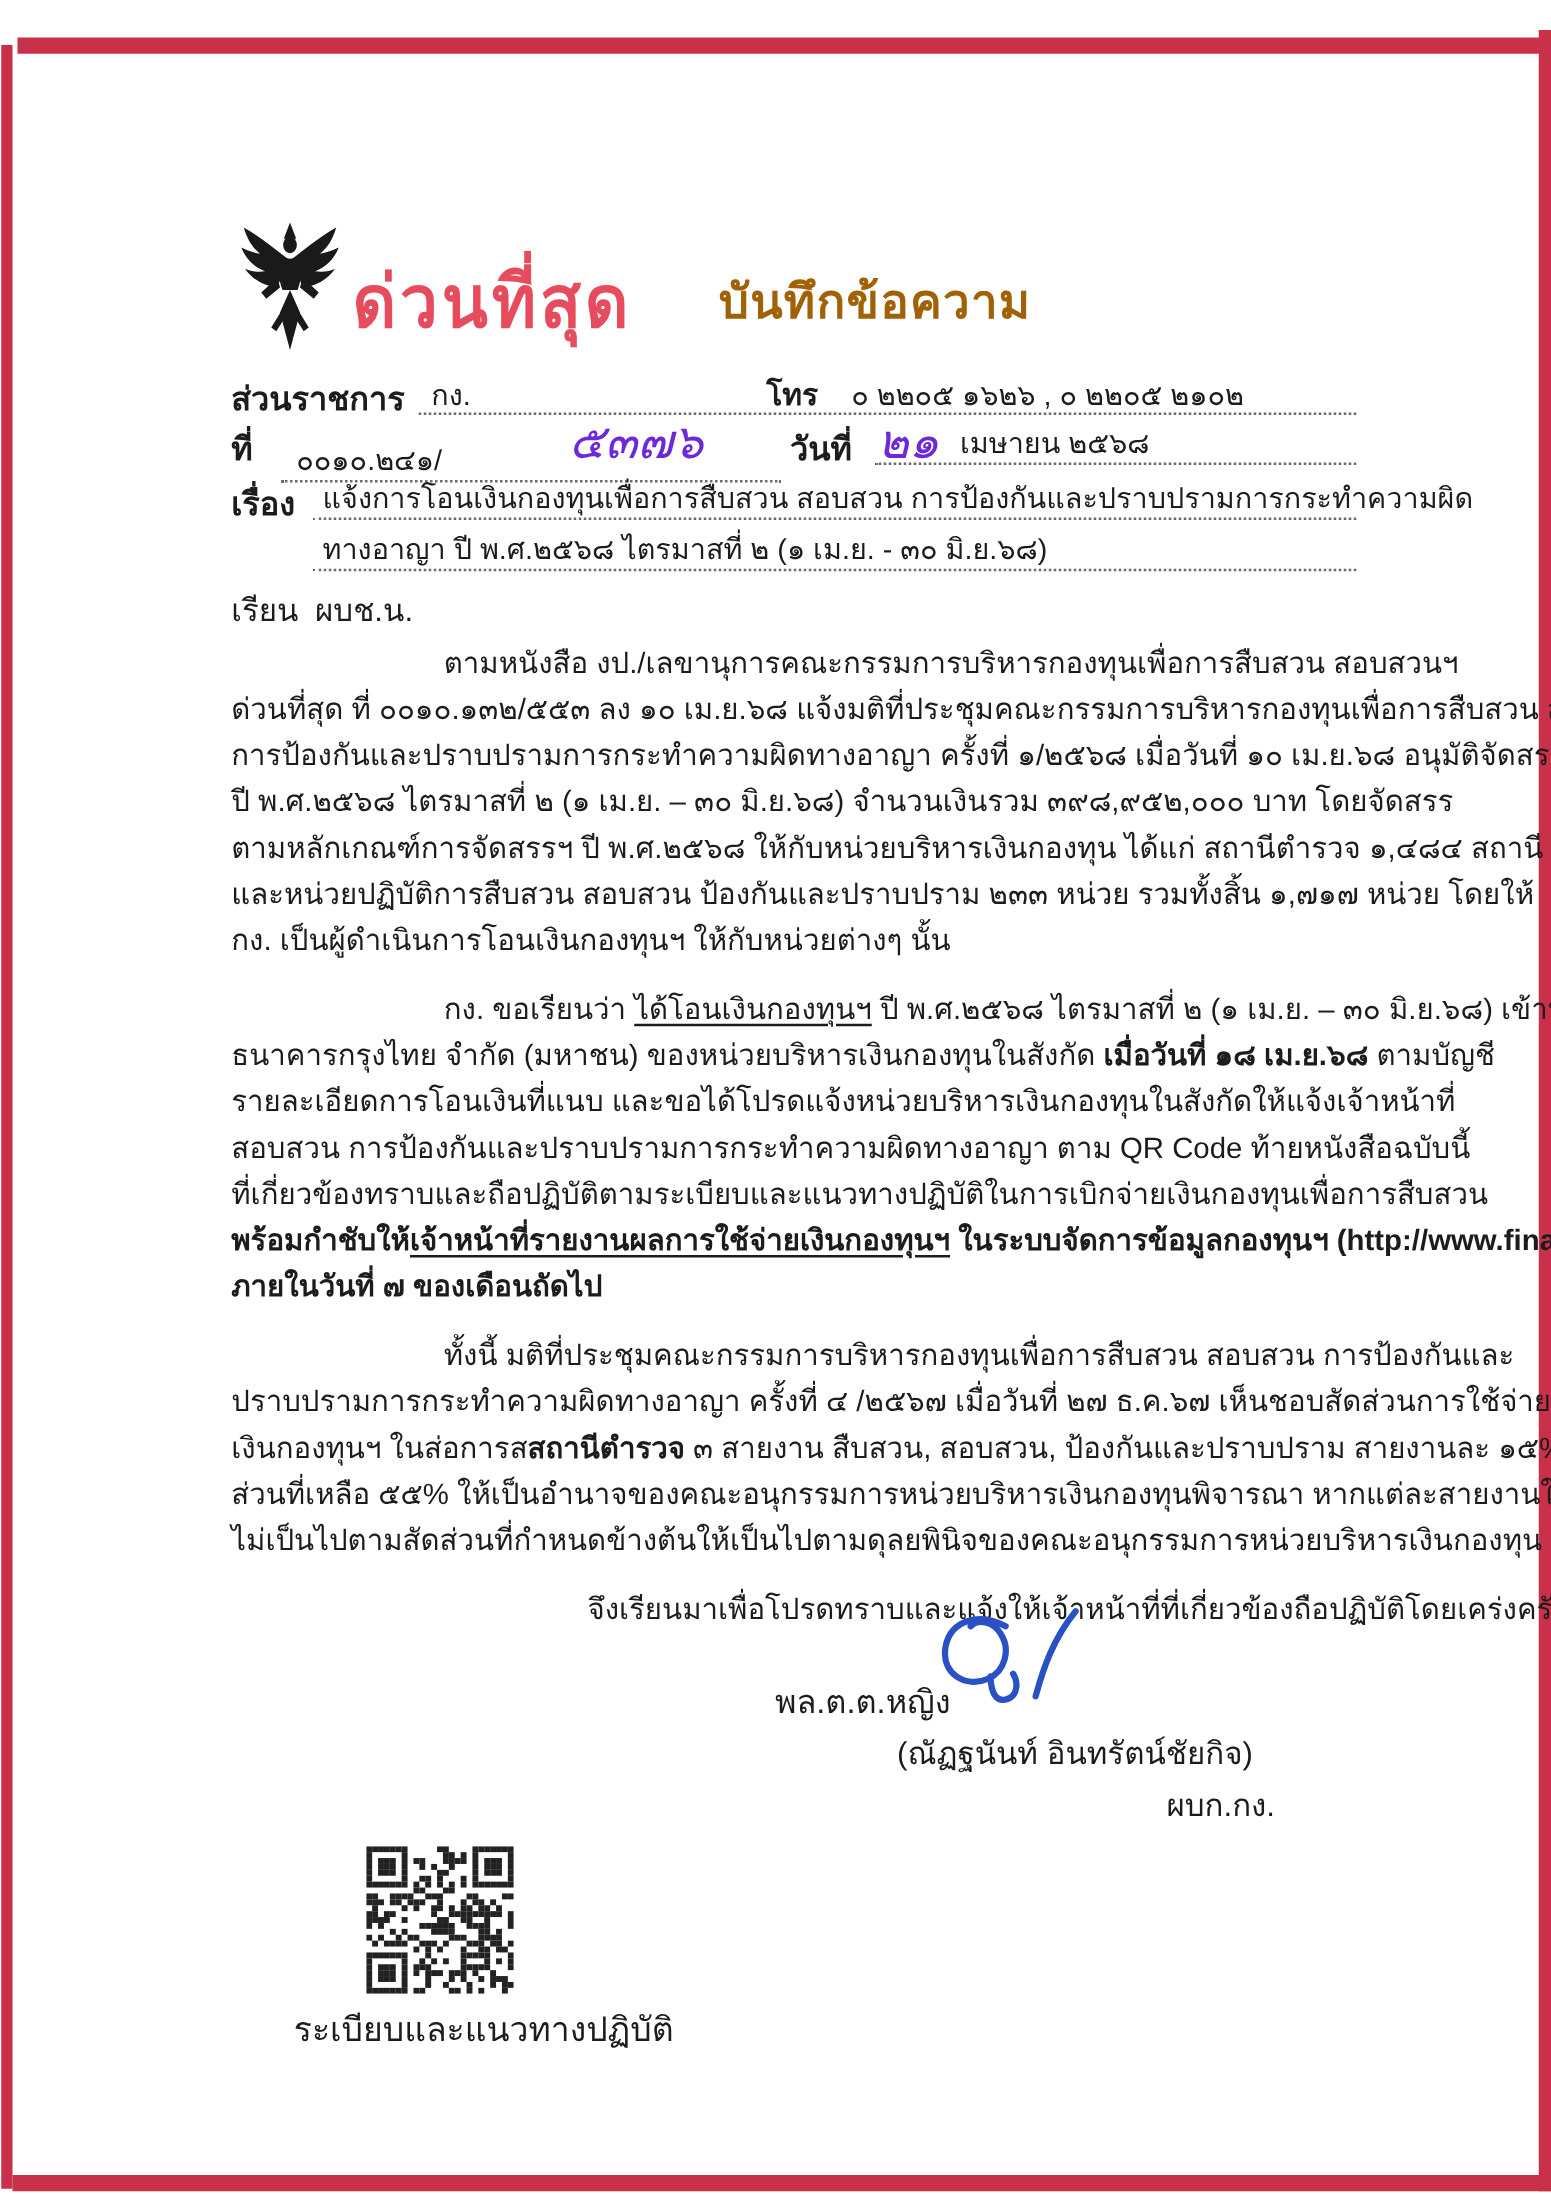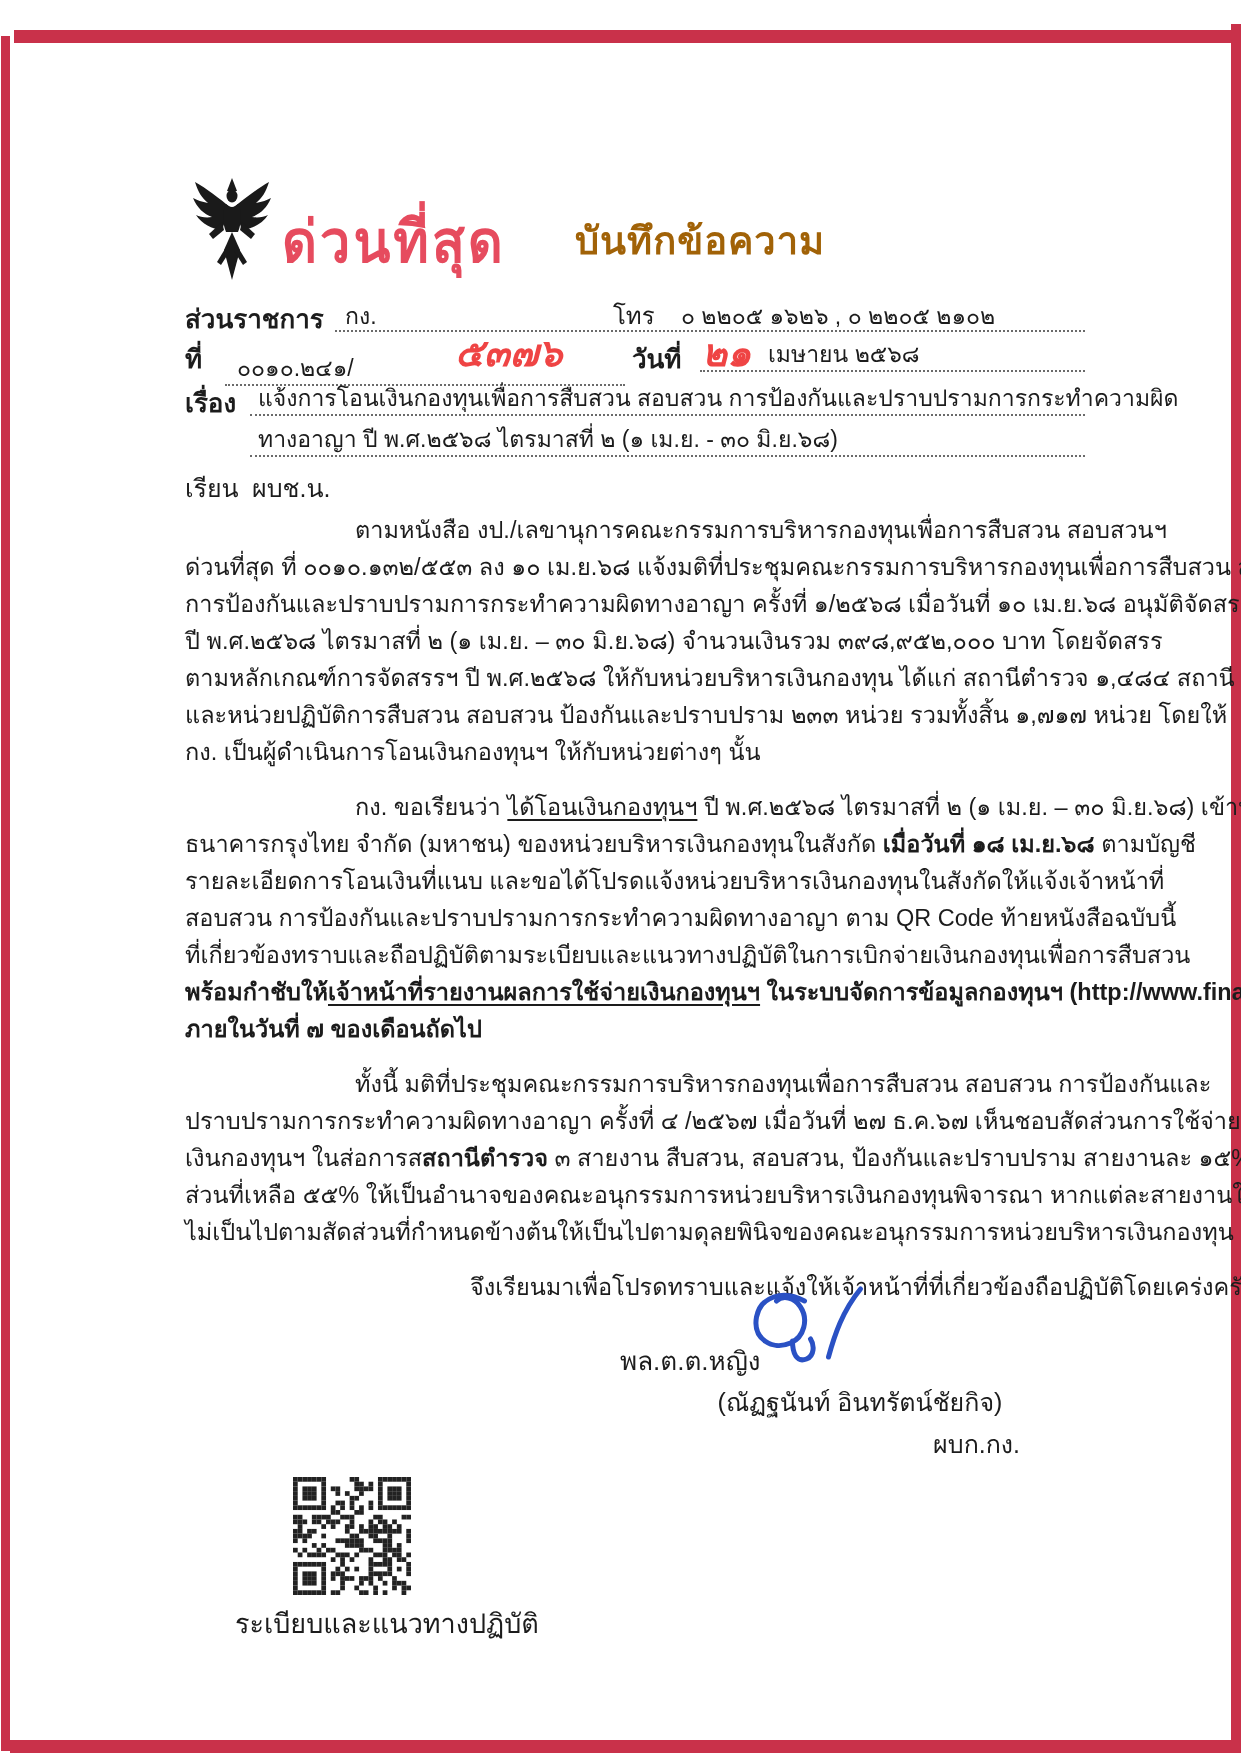--- a/index.html
+++ b/index.html
@@ -23,21 +23,21 @@
   .memo-title{font-size:38px;font-weight:bold;color:#a16207;letter-spacing:1px;}
 
   .lbl{font-size:26px;font-weight:bold;white-space:nowrap;}
   .lbl.normal{font-weight:normal;}
   .fieldline{
     position:absolute;border-bottom:2px dotted #6a6a6a;height:34px;
     font-size:23px;white-space:nowrap;
   }
   .fieldline span{display:inline-block;}
   .hand{
-    color:#ef4444;font-size:38px;font-weight:bold;font-style:italic;
+    color:#6d28d9;font-size:38px;font-weight:normal;font-style:italic;
     font-family:"DejaVu Sans","Liberation Sans",sans-serif;
     text-align:right;
   }
 
   .bodyblock{position:absolute;left:185px;top:512px;width:902px;
     font-size:23.5px;line-height:37px;}
   .bodyline{white-space:nowrap;}
   .bodyline.gap{margin-top:18px;}
   .bodyline.ind1{padding-left:170px;}
   .bodyline.ind2{padding-left:285px;}
@@ -76,21 +76,21 @@
       </g>
     </svg>
   </div>
 
   <div class="abs stamp" style="left:282px;top:198px;">ด่วนที่สุด</div>
   <div class="abs memo-title" style="left:575px;top:210px;">บันทึกข้อความ</div>
 
   <div class="abs lbl" style="left:185px;top:298px;">ส่วนราชการ</div>
   <div class="fieldline" style="left:335px;top:296px;width:750px;">
     <span style="margin-left:10px;">กง.</span>
-    <span style="margin-left:230px;font-size:24px;">โทร</span>
+    <span style="margin-left:230px;font-size:24px;font-weight:bold;">โทร</span>
     <span style="margin-left:20px;">๐ ๒๒๐๕ ๑๖๒๖ , ๐ ๒๒๐๕ ๒๑๐๒</span>
   </div>
 
   <div class="abs lbl" style="left:185px;top:338px;">ที่</div>
   <div class="fieldline" style="left:225px;top:350px;width:400px;">
     <span style="margin-left:12px;">๐๐๑๐.๒๔๑/</span>
   </div>
   <div class="abs hand" style="left:455px;top:322px;">๕๓๗๖</div>
   <div class="abs lbl" style="left:632px;top:338px;">วันที่</div>
   <div class="fieldline" style="left:700px;top:336px;width:385px;">

